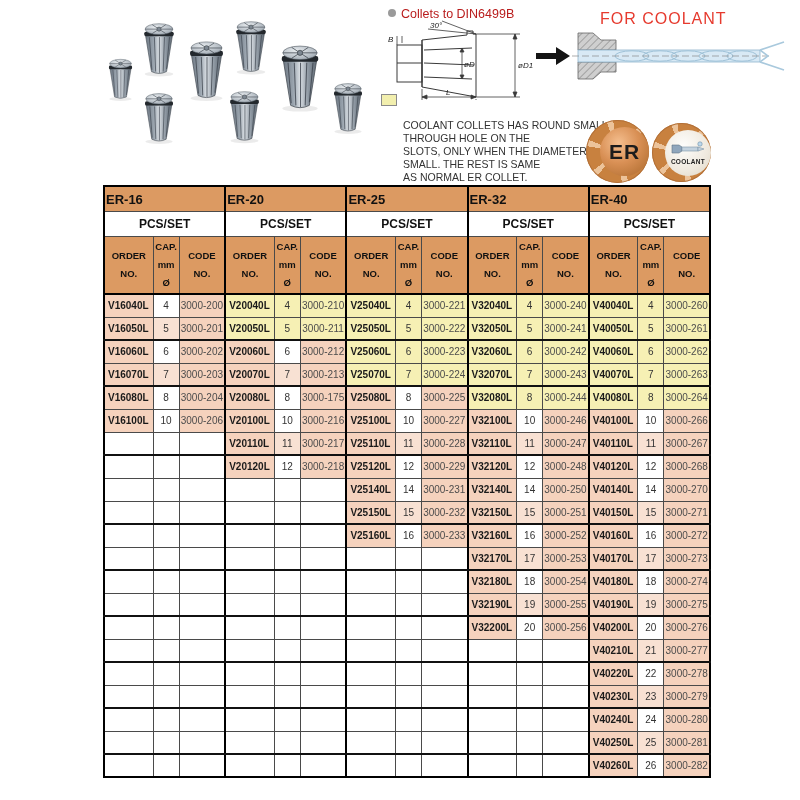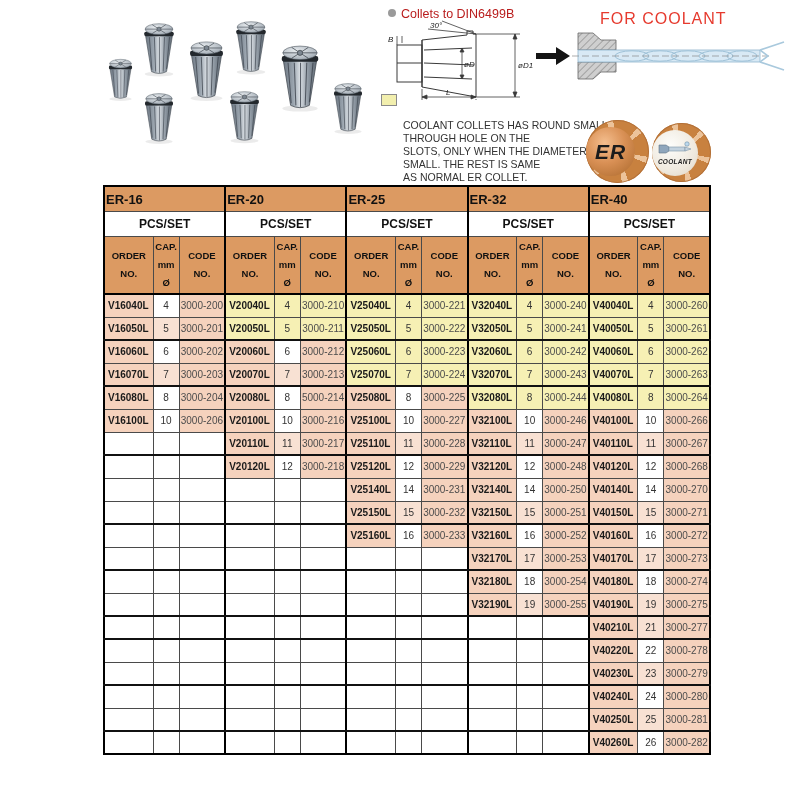--- a/index.html
+++ b/index.html
@@ -17,21 +17,21 @@
   .coolant-drawing{position:absolute;left:532px;top:26px;width:264px;height:60px;}
 
   .note-block{position:absolute;left:381px;top:93px;width:236px;font-size:10.5px;
               line-height:13px;color:#333;}
   .note-para{position:relative;padding-left:22px;white-space:pre-line;}
   .legend-square{position:absolute;left:0;top:1px;width:14px;height:10px;
                  background:#f2efae;border:1px solid #8a8a8a;}
   .note-sizes{padding-left:22px;white-space:pre-line;}
 
   
-  .badge{position:absolute;border-radius:50%;display:flex;align-items:center;justify-content:flex-start;font-style:italic;}
+  .badge{position:absolute;border-radius:50%;display:flex;align-items:center;justify-content:flex-end;}
   .badge-er{left:586px;top:120px;width:63px;height:63px;
     background:repeating-conic-gradient(from -8deg,#c8813f 0 48deg,#ecc39a 48deg 60deg);
     box-shadow:0 0 0 1px #b27038 inset;}
   .badge-er .inner{width:49px;height:49px;border-radius:50%;
     background:radial-gradient(circle at 38% 32%,#f4be8e 0%,#d99055 45%,#ba763a 80%,#a96831 100%);
     display:flex;align-items:center;justify-content:center;
     font-weight:bold;font-size:21px;letter-spacing:1px;color:#1c1c1c;}
   .badge-coolant{left:652px;top:123px;width:59px;height:59px;
     background:repeating-conic-gradient(from -8deg,#c8813f 0 48deg,#ecc39a 48deg 60deg);
     box-shadow:0 0 0 1px #b27038 inset;}
@@ -308,21 +308,21 @@
             <td class="ord gs y">V40070L</td>
             <td class="capc y">7</td>
             <td class="code y">3000-263</td>
           </tr>
           <tr>
             <td class="ord gs p">V16080L</td>
             <td class="capc w">8</td>
             <td class="code p">3000-204</td>
             <td class="ord gs p">V20080L</td>
             <td class="capc w">8</td>
-            <td class="code p">5000-214</td>
+            <td class="code p">3000-175</td>
             <td class="ord gs p">V25080L</td>
             <td class="capc w">8</td>
             <td class="code p">3000-225</td>
             <td class="ord gs y">V32080L</td>
             <td class="capc y">8</td>
             <td class="code y">3000-244</td>
             <td class="ord gs y">V40080L</td>
             <td class="capc y">8</td>
             <td class="code y">3000-264</td>
           </tr>
@@ -472,20 +472,37 @@
             <td class="ord gs w"></td>
             <td class="capc w"></td>
             <td class="code w"></td>
             <td class="ord gs p">V32190L</td>
             <td class="capc pl">19</td>
             <td class="code p">3000-255</td>
             <td class="ord gs p">V40190L</td>
             <td class="capc pl">19</td>
             <td class="code p">3000-275</td>
           </tr>
+          <tr>
+            <td class="ord gs w"></td>
+            <td class="capc w"></td>
+            <td class="code w"></td>
+            <td class="ord gs w"></td>
+            <td class="capc w"></td>
+            <td class="code w"></td>
+            <td class="ord gs w"></td>
+            <td class="capc w"></td>
+            <td class="code w"></td>
+            <td class="ord gs p">V32200L</td>
+            <td class="capc w">20</td>
+            <td class="code p">3000-256</td>
+            <td class="ord gs p">V40200L</td>
+            <td class="capc w">20</td>
+            <td class="code p">3000-276</td>
+          </tr>
           <tr class="hb">
             <td class="ord gs w"></td>
             <td class="capc w"></td>
             <td class="code w"></td>
             <td class="ord gs w"></td>
             <td class="capc w"></td>
             <td class="code w"></td>
             <td class="ord gs w"></td>
             <td class="capc w"></td>
             <td class="code w"></td>

